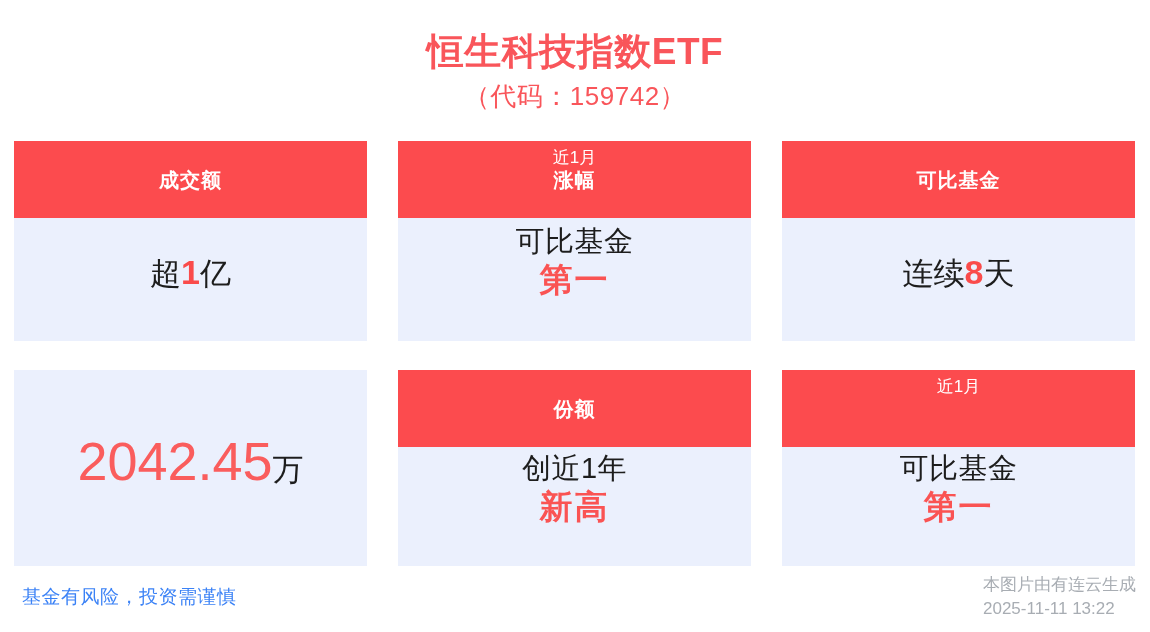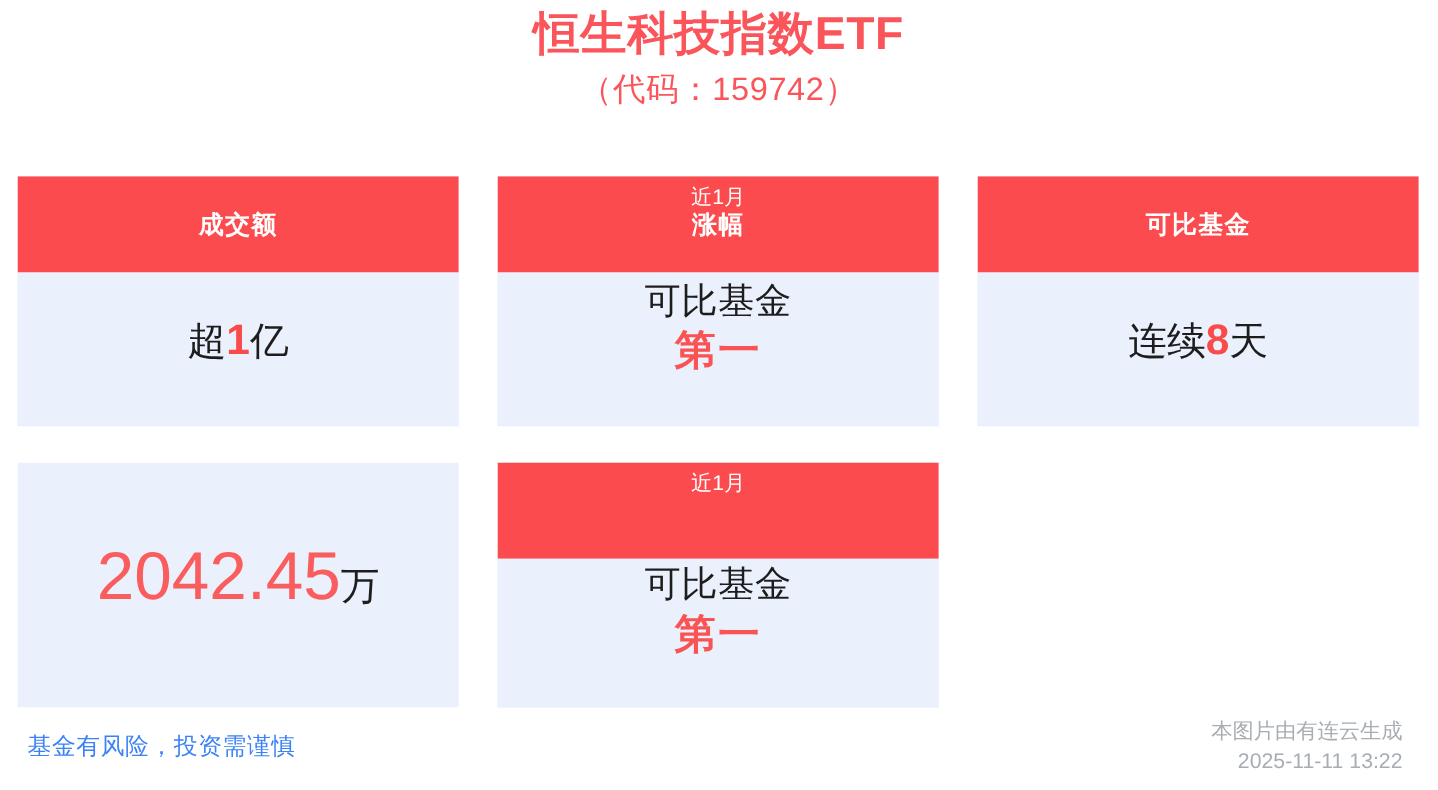--- a/index.html
+++ b/index.html
@@ -11,21 +11,21 @@
     height: 632px;
     background: #ffffff;
     font-family: "Liberation Sans", "DejaVu Sans", sans-serif;
     overflow: hidden;
     position: relative;
   }
 
   
   .header {
     width: 100%;
-    padding-top: 4px;
+    padding-top: 29px;
     text-align: center;
     box-sizing: border-box;
   }
   .title {
     font-size: 37px;
     font-weight: bold;
     color: #f9555a;
     line-height: 1.25;
     letter-spacing: 0.5px;
   }
@@ -137,23 +137,22 @@
   .footer-left {
     position: absolute;
     left: 22px;
     bottom: 22px;
     font-size: 19px;
     color: #3b82f6;
     letter-spacing: 0.5px;
   }
   .footer-right {
     position: absolute;
-    right: 28px;
+    right: 14px;
     bottom: 10px;
-    text-align: right;
     font-size: 17px;
     color: #a8adb3;
     line-height: 1.45;
   }
 </style>
 </head>
 <body>
 
 <div class="header">
   <div class="title">恒生科技指数ETF</div>
@@ -190,20 +189,29 @@
       <div class="body-single"><span>连续</span><span class="hl">8</span><span>天</span></div>
     </div>
   </div>
 
   <div class="card">
     <div class="card-body">
       <div class="body-big"><span class="num">2042.45</span><span class="unit">万</span></div>
     </div>
   </div>
 
+  <div class="card">
+    <div class="card-header">
+      <div class="hdr-main">份额</div>
+    </div>
+    <div class="card-body two-line">
+      <div class="body-line1">创近1年</div>
+      <div class="body-line2">新高</div>
+    </div>
+  </div>
 
   <div class="card">
     <div class="card-header two-line">
       <div class="hdr-sub">近1月</div>
     </div>
     <div class="card-body two-line">
       <div class="body-line1">可比基金</div>
       <div class="body-line2">第一</div>
     </div>
   </div>

